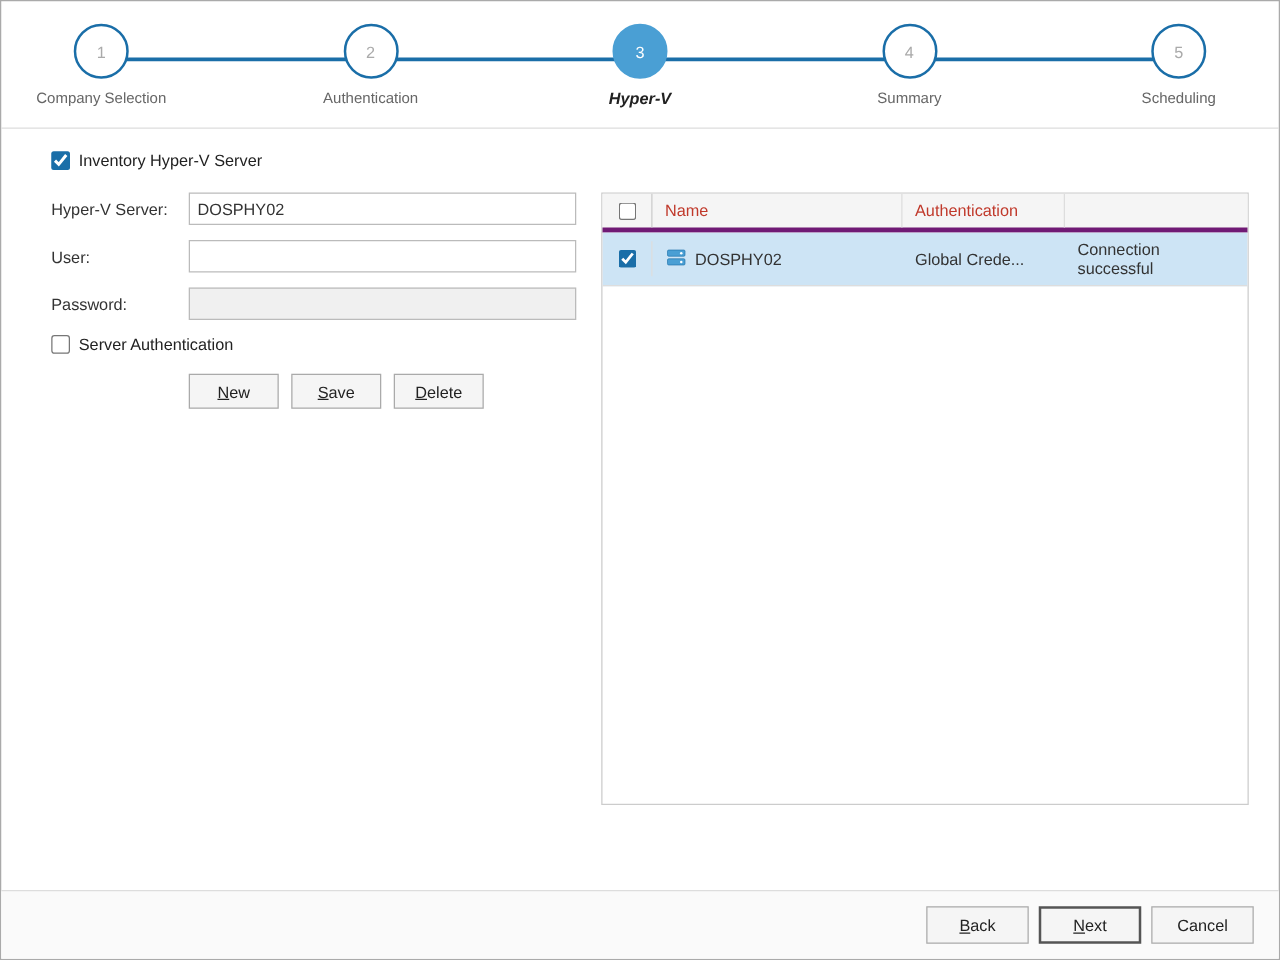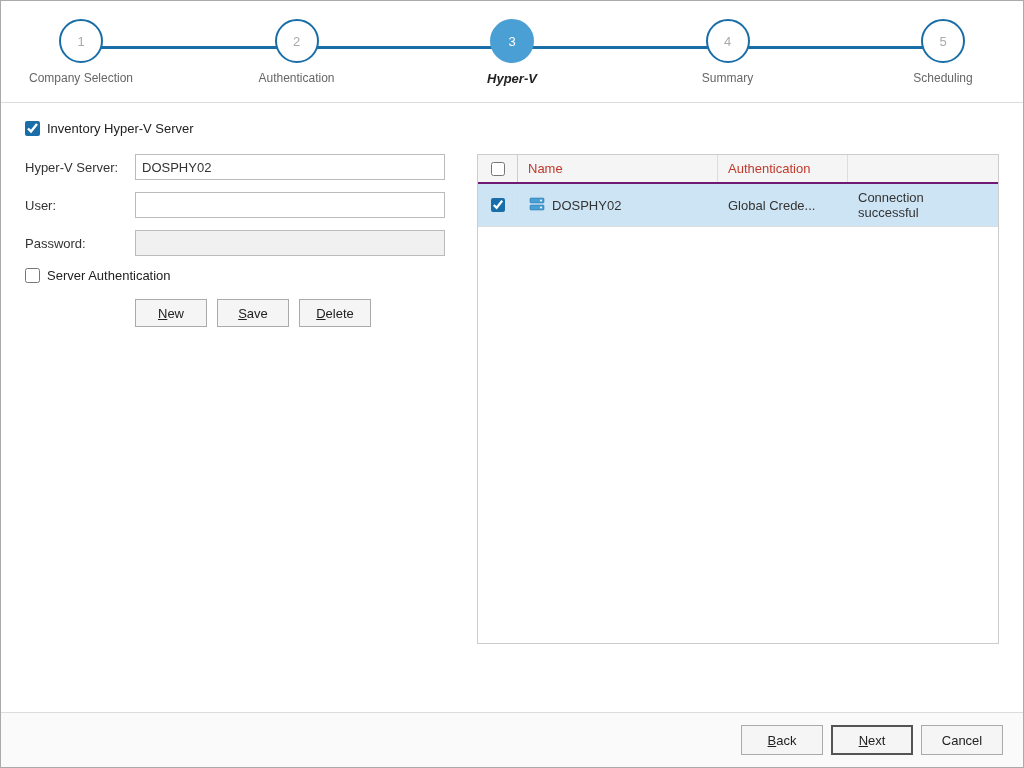--- a/index.html
+++ b/index.html
@@ -15,40 +15,40 @@
     .steps-row { display: flex; justify-content: space-between; align-items: flex-start; position: relative; z-index: 1; }
     .step { display: flex; flex-direction: column; align-items: center; width: 120px; }
     .step-circle { width: 44px; height: 44px; border-radius: 50%; border: 2px solid #1a6ea8; background: #fff; display: flex; align-items: center; justify-content: center; font-size: 16px; color: #999; font-weight: 400; position: relative; z-index: 2; }
     .step-circle.active { background: #4a9fd4; border-color: #4a9fd4; color: #fff; }
     .step-circle.completed { background: #fff; border-color: #1a6ea8; color: #aaa; }
     .step-label { margin-top: 8px; font-size: 12px; color: #666; text-align: center; }
     .step-label.active { font-weight: 700; color: #222; font-size: 13px; font-style: italic; }
 
     .divider { height: 1px; background: #ddd; margin: 16px 0 0 0; }
 
-    .content { flex: 1; padding: 18px 24px; overflow-y: auto; }
+    .content { flex: 1; padding: 18px 24px; overflow-y: auto; margin-left: 16px; }
     .inventory-checkbox-row { display: flex; align-items: center; gap: 7px; margin-bottom: 18px; font-size: 13px; color: #222; }
     .inventory-checkbox-row input[type=checkbox] { width: 15px; height: 15px; accent-color: #1a6ea8; }
 
-    .main-area { display: flex; gap: 32px; }
+    .main-area { display: flex; gap: 20px; }
     .form-section { width: 420px; flex-shrink: 0; }
     .form-row { display: flex; align-items: center; margin-bottom: 12px; }
     .form-label { width: 110px; color: #333; font-size: 13px; }
     .form-input { flex: 1; height: 26px; border: 1px solid #bbb; background: #fff; padding: 0 6px; font-size: 13px; color: #333; outline: none; }
     .form-input.disabled { background: #f0f0f0; }
 
     .server-auth-row { display: flex; gap: 7px; margin-bottom: 16px; margin-left: 0; font-size: 13px; color: #222; }
     .server-auth-row input[type=checkbox] { width: 15px; height: 15px; }
 
     .btn-row { display: flex; gap: 10px; margin-left: 110px; }
     .btn { height: 28px; min-width: 72px; border: 1px solid #aaa; background: #f5f5f5; cursor: pointer; font-size: 13px; color: #222; padding: 0 16px; display: flex; align-items: center; justify-content: center; }
     .btn u { text-decoration: underline; }
 
     .table-section { flex: 1; border: 1px solid #ccc; display: flex; flex-direction: column; min-height: 0; height: 490px; }
-    .table-header { display: flex; background: #f5f5f5; border-bottom: 2px solid #701a75; }
+    .table-header { display: flex; background: #f5f5f5; border-bottom: 4px solid #701a75; }
     .th-check { width: 40px; display: flex; align-items: center; justify-content: center; padding: 6px 0; border-right: 1px solid #ccc; }
     .th-check input[type=checkbox] { width: 14px; height: 14px; }
     .th { padding: 6px 10px; font-size: 13px; font-weight: 400; color: #c0392b; border-right: 1px solid #ddd; flex: none; }
     .th.name { width: 200px; }
     .th.auth { width: 130px; }
     .th.info { flex: 1; color: #c0392b; }
     .table-body { flex: 1; overflow-y: auto; }
     .table-row { display: flex; align-items: center; background: #cde4f5; border-bottom: 1px solid #ddd; }
     .table-row.selected { background: #cde4f5; }
     .td-check { width: 40px; display: flex; align-items: center; justify-content: center; padding: 7px 0; border-right: 1px solid #ddd; }

